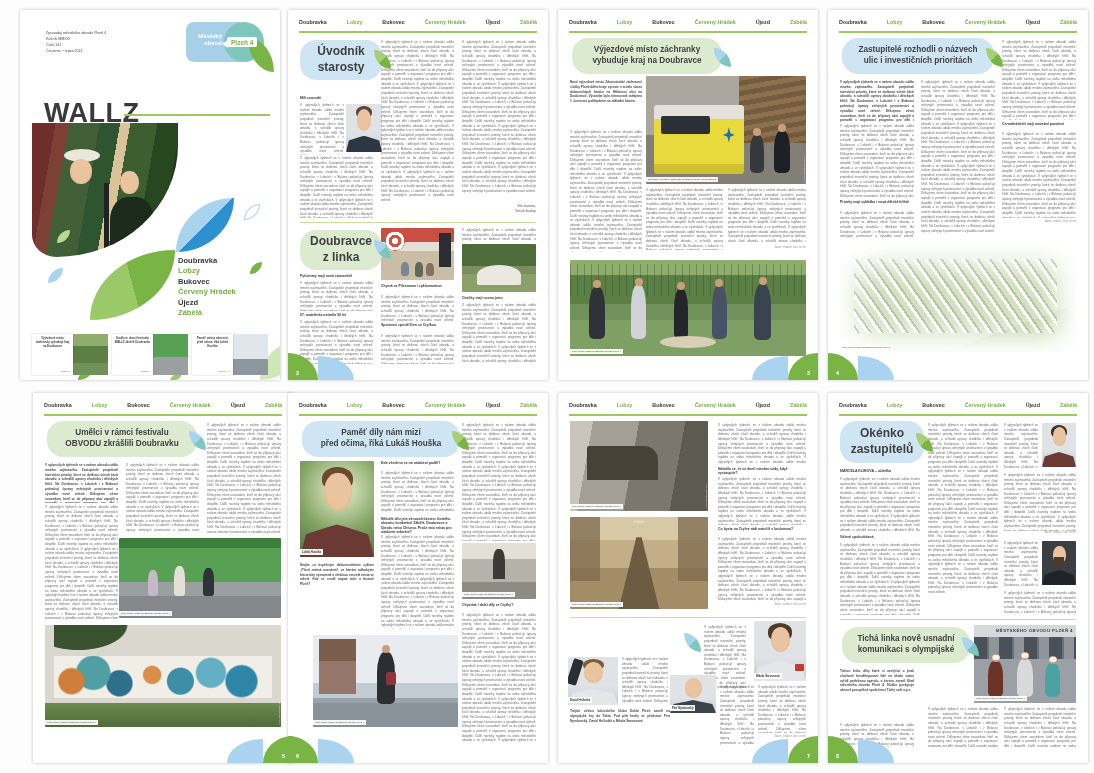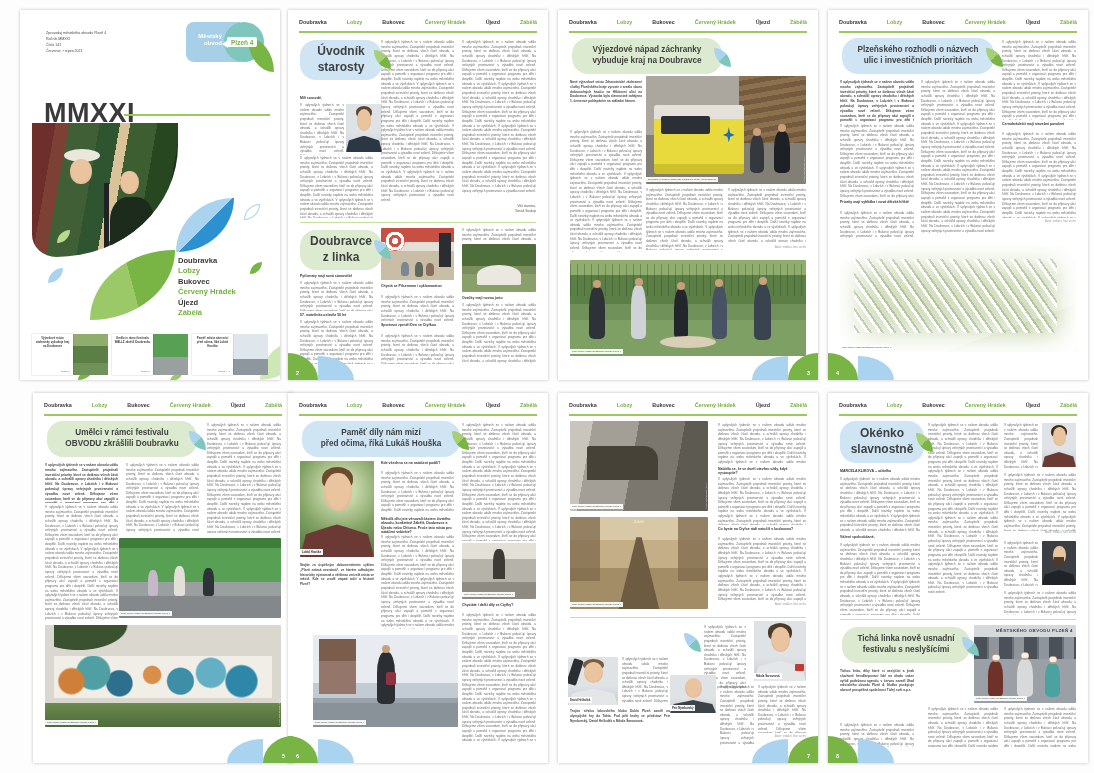--- a/index.html
+++ b/index.html
@@ -115,21 +115,21 @@
     <div>Červenec • srpen 2021</div>
   </div>
   <div class="logo">
     <div class="lblue"></div>
     <div class="lteal"></div>
     <div class="lleaf"></div>
     <div class="txt"><span>Městský</span><br><span>obvod</span></div>
     <div class="tagarr"></div>
     <div class="tag">Plzeň 4</div>
   </div>
-  <div class="title2">MMXXI</div>
+  <div class="title2">WALLZ</div>
   <div class="titleline"></div>
 
   <div class="photo ph-cover" style="left:12px;top:113px;width:146px;height:134px">
     <div class="abs" style="left:32px;top:26px;width:36px;height:13px;background:#eae7dd;border-radius:50%"></div>
     <div class="face" style="left:38px;top:36px;width:22px;height:25px"></div>
     <div class="face" style="left:88px;top:48px;width:19px;height:23px"></div>
     <div class="abs" style="left:78px;top:74px;width:44px;height:58px;background:#1d2b1d;border-radius:40% 40% 0 0"></div>
     <div class="abs" style="left:72px;top:60px;width:5px;height:70px;background:#222"></div>
   </div>
 
@@ -239,21 +239,21 @@
   <div class="nav">
     <span>Doubravka</span>
       <span>Lobzy</span>
       <span>Bukovec</span>
       <span>Červený Hrádek</span>
       <span>Újezd</span>
       <span>Zábělá</span>
   </div>
     <div class="navline"></div>
   <div class="bubble green h8" style="left:14px;top:28px;width:150px;height:36px">
-      <div>Výjezdové nápad záchranky</div>
+      <div>Výjezdové místo záchranky</div>
       <div>vybuduje kraj na Doubravce</div>
     </div>
   <div class="leafacc acc-blue" style="left:156px;top:38px"></div>
   <div class="lede" style="left:12px;top:70px;width:72px;height:48px">Nové výjezdové místo Zdravotnické záchranné služby Plzeňského kraje vyroste v areálu sboru dobrovolných hasičů na Hřbitovní ulici na Doubravce. Výstavba byla slavnostně zahájena 1. července poklepáním na základní kámen.</div>
   <div class="body" style="left:12px;top:120px;width:72px;height:122px">V uplynulých týdnech se v našem obvodu událo mnoho zajímavého. Zastupitelé projednali investiční priority, které se dotknou všech částí obvodu, a schválili opravy chodníků i dětských hřišť. Na Doubravce, v Lobzích i v Bukovci pokračují úpravy veřejných prostranství a výsadba nové zeleně. Děkujeme všem sousedům, kteří se do přípravy akcí zapojili a pomohli s organizací programu pro děti i dospělé. Další novinky najdete na webu městského obvodu a ve vývěskách. V uplynulých týdnech se v našem obvodu událo mnoho zajímavého. Zastupitelé projednali investiční priority, které se dotknou všech částí obvodu, a schválili opravy chodníků i dětských hřišť. Na Doubravce, v Lobzích i v Bukovci pokračují úpravy veřejných prostranství a výsadba nové zeleně. Děkujeme všem sousedům, kteří se do přípravy akcí zapojili a pomohli s organizací programu pro děti i dospělé. Další novinky najdete na webu městského obvodu a ve vývěskách. V uplynulých týdnech se v našem obvodu událo mnoho zajímavého. Zastupitelé projednali investiční priority, které se dotknou všech částí obvodu, a schválili opravy chodníků i dětských hřišť. Na Doubravce, v Lobzích i v Bukovci pokračují úpravy veřejných prostranství a výsadba nové zeleně. Děkujeme všem sousedům, kteří se do přípravy akcí zapojili a pomohli s organizací programu pro děti i dospělé. Další novinky najdete na webu městského obvodu a ve vývěskách. V uplynulých týdnech se v našem obvodu událo mnoho zajímavého. Zastupitelé projednali investiční priority, které se dotknou všech částí obvodu, a schválili opravy chodníků i dětských hřišť. Na Doubravce, v Lobzích i v Bukovci pokračují úpravy veřejných prostranství a výsadba nové zeleně.</div>
   <div class="photo ph-amb" style="left:88px;top:66px;width:160px;height:108px">
     <div class="stairs"></div>
     <div class="van">
         <div class="ws"></div>
         <div class="star"></div>
@@ -301,21 +301,21 @@
   <div class="nav">
     <span>Doubravka</span>
       <span>Lobzy</span>
       <span>Bukovec</span>
       <span>Červený Hrádek</span>
       <span>Újezd</span>
       <span>Zábělá</span>
   </div>
     <div class="navline"></div>
   <div class="bubble blue h8" style="left:14px;top:28px;width:152px;height:36px">
-      <div>Plzeňského rozhodli o názvech</div>
+      <div>Zastupitelé rozhodli o názvech</div>
       <div>ulic i investičních prioritách</div>
     </div>
   <div class="leafacc acc-green" style="left:158px;top:38px"></div>
   <div class="lede" style="left:12px;top:70px;width:74px;height:42px">V uplynulých týdnech se v našem obvodu událo mnoho zajímavého. Zastupitelé projednali investiční priority, které se dotknou všech částí obvodu, a schválili opravy chodníků i dětských hřišť. Na Doubravce, v Lobzích i v Bukovci pokračují úpravy veřejných prostranství a výsadba nové zeleně. Děkujeme všem sousedům, kteří se do přípravy akcí zapojili a pomohli s organizací programu pro děti i dospělé. Další novinky najdete na webu městského obvodu a ve vývěskách. V uplynulých týdnech se v našem obvodu událo mnoho zajímavého. Zastupitelé projednali investiční priority, které se dotknou všech částí obvodu, a schválili opravy chodníků i dětských hřišť. Na Doubravce, v Lobzích i v Bukovci pokračují úpravy veřejných prostranství a výsadba nové zeleně. Děkujeme všem sousedům, kteří se do přípravy akcí zapojili a pomohli s organizací programu pro děti i dospělé. Další novinky najdete na webu městského obvodu a ve vývěskách. V uplynulých týdnech se v našem obvodu událo mnoho zajímavého. Zastupitelé projednali investiční priority, které se dotknou všech částí obvodu, a schválili opravy chodníků i dětských hřišť. Na Doubravce, v Lobzích i v Bukovci pokračují úpravy veřejných prostranství a výsadba nové zeleně. Děkujeme všem sousedům, kteří se do přípravy akcí zapojili a pomohli s organizací programu pro děti i dospělé. Další novinky najdete na webu městského obvodu a ve vývěskách. V uplynulých týdnech se v našem obvodu událo mnoho zajímavého. Zastupitelé projednali investiční priority, které se dotknou všech částí obvodu, a schválili opravy chodníků i dětských hřišť. Na Doubravce, v Lobzích i v Bukovci pokračují úpravy veřejných prostranství a výsadba nové zeleně.</div>
   <div class="body" style="left:12px;top:114px;width:74px;height:74px">V uplynulých týdnech se v našem obvodu událo mnoho zajímavého. Zastupitelé projednali investiční priority, které se dotknou všech částí obvodu, a schválili opravy chodníků i dětských hřišť. Na Doubravce, v Lobzích i v Bukovci pokračují úpravy veřejných prostranství a výsadba nové zeleně. Děkujeme všem sousedům, kteří se do přípravy akcí zapojili a pomohli s organizací programu pro děti i dospělé. Další novinky najdete na webu městského obvodu a ve vývěskách. V uplynulých týdnech se v našem obvodu událo mnoho zajímavého. Zastupitelé projednali investiční priority, které se dotknou všech částí obvodu, a schválili opravy chodníků i dětských hřišť. Na Doubravce, v Lobzích i v Bukovci pokračují úpravy veřejných prostranství a výsadba nové zeleně. Děkujeme všem sousedům, kteří se do přípravy akcí zapojili a pomohli s organizací programu pro děti i dospělé. Další novinky najdete na webu městského obvodu a ve vývěskách. V uplynulých týdnech se v našem obvodu událo mnoho zajímavého. Zastupitelé projednali investiční priority, které se dotknou všech částí obvodu, a schválili opravy chodníků i dětských hřišť. Na Doubravce, v Lobzích i v Bukovci pokračují úpravy veřejných prostranství a výsadba nové zeleně. Děkujeme všem sousedům, kteří se do přípravy akcí zapojili a pomohli s organizací programu pro děti i dospělé. Další novinky najdete na webu městského obvodu a ve vývěskách. V uplynulých týdnech se v našem obvodu událo mnoho zajímavého. Zastupitelé projednali investiční priority, které se dotknou všech částí obvodu, a schválili opravy chodníků i dětských hřišť. Na Doubravce, v Lobzích i v Bukovci pokračují úpravy veřejných prostranství a výsadba nové zeleně.</div>
   <div class="sh" style="left:12px;top:190px;width:74px">Priority mají vyhlídka i nová dětská hřiště</div>
   <div class="body" style="left:12px;top:201px;width:74px;height:28px">V uplynulých týdnech se v našem obvodu událo mnoho zajímavého. Zastupitelé projednali investiční priority, které se dotknou všech částí obvodu, a schválili opravy chodníků i dětských hřišť. Na Doubravce, v Lobzích i v Bukovci pokračují úpravy veřejných prostranství a výsadba nové zeleně. Děkujeme všem sousedům, kteří se do přípravy akcí zapojili a pomohli s organizací programu pro děti i dospělé. Další novinky najdete na webu městského obvodu a ve vývěskách. V uplynulých týdnech se v našem obvodu událo mnoho zajímavého. Zastupitelé projednali investiční priority, které se dotknou všech částí obvodu, a schválili opravy chodníků i dětských hřišť. Na Doubravce, v Lobzích i v Bukovci pokračují úpravy veřejných prostranství a výsadba nové zeleně. Děkujeme všem sousedům, kteří se do přípravy akcí zapojili a pomohli s organizací programu pro děti i dospělé. Další novinky najdete na webu městského obvodu a ve vývěskách. V uplynulých týdnech se v našem obvodu událo mnoho zajímavého. Zastupitelé projednali investiční priority, které se dotknou všech částí obvodu, a schválili opravy chodníků i dětských hřišť. Na Doubravce, v Lobzích i v Bukovci pokračují úpravy veřejných prostranství a výsadba nové zeleně. Děkujeme všem sousedům, kteří se do přípravy akcí zapojili a pomohli s organizací programu pro děti i dospělé. Další novinky najdete na webu městského obvodu a ve vývěskách. V uplynulých týdnech se v našem obvodu událo mnoho zajímavého. Zastupitelé projednali investiční priority, které se dotknou všech částí obvodu, a schválili opravy chodníků i dětských hřišť. Na Doubravce, v Lobzích i v Bukovci pokračují úpravy veřejných prostranství a výsadba nové zeleně.</div>
   <div class="body" style="left:93px;top:70px;width:74px;height:160px">V uplynulých týdnech se v našem obvodu událo mnoho zajímavého. Zastupitelé projednali investiční priority, které se dotknou všech částí obvodu, a schválili opravy chodníků i dětských hřišť. Na Doubravce, v Lobzích i v Bukovci pokračují úpravy veřejných prostranství a výsadba nové zeleně. Děkujeme všem sousedům, kteří se do přípravy akcí zapojili a pomohli s organizací programu pro děti i dospělé. Další novinky najdete na webu městského obvodu a ve vývěskách. V uplynulých týdnech se v našem obvodu událo mnoho zajímavého. Zastupitelé projednali investiční priority, které se dotknou všech částí obvodu, a schválili opravy chodníků i dětských hřišť. Na Doubravce, v Lobzích i v Bukovci pokračují úpravy veřejných prostranství a výsadba nové zeleně. Děkujeme všem sousedům, kteří se do přípravy akcí zapojili a pomohli s organizací programu pro děti i dospělé. Další novinky najdete na webu městského obvodu a ve vývěskách. V uplynulých týdnech se v našem obvodu událo mnoho zajímavého. Zastupitelé projednali investiční priority, které se dotknou všech částí obvodu, a schválili opravy chodníků i dětských hřišť. Na Doubravce, v Lobzích i v Bukovci pokračují úpravy veřejných prostranství a výsadba nové zeleně. Děkujeme všem sousedům, kteří se do přípravy akcí zapojili a pomohli s organizací programu pro děti i dospělé. Další novinky najdete na webu městského obvodu a ve vývěskách. V uplynulých týdnech se v našem obvodu událo mnoho zajímavého. Zastupitelé projednali investiční priority, které se dotknou všech částí obvodu, a schválili opravy chodníků i dětských hřišť. Na Doubravce, v Lobzích i v Bukovci pokračují úpravy veřejných prostranství a výsadba nové zeleně.</div>
   <div class="body" style="left:174px;top:30px;width:74px;height:80px">V uplynulých týdnech se v našem obvodu událo mnoho zajímavého. Zastupitelé projednali investiční priority, které se dotknou všech částí obvodu, a schválili opravy chodníků i dětských hřišť. Na Doubravce, v Lobzích i v Bukovci pokračují úpravy veřejných prostranství a výsadba nové zeleně. Děkujeme všem sousedům, kteří se do přípravy akcí zapojili a pomohli s organizací programu pro děti i dospělé. Další novinky najdete na webu městského obvodu a ve vývěskách. V uplynulých týdnech se v našem obvodu událo mnoho zajímavého. Zastupitelé projednali investiční priority, které se dotknou všech částí obvodu, a schválili opravy chodníků i dětských hřišť. Na Doubravce, v Lobzích i v Bukovci pokračují úpravy veřejných prostranství a výsadba nové zeleně. Děkujeme všem sousedům, kteří se do přípravy akcí zapojili a pomohli s organizací programu pro děti i dospělé. Další novinky najdete na webu městského obvodu a ve vývěskách. V uplynulých týdnech se v našem obvodu událo mnoho zajímavého. Zastupitelé projednali investiční priority, které se dotknou všech částí obvodu, a schválili opravy chodníků i dětských hřišť. Na Doubravce, v Lobzích i v Bukovci pokračují úpravy veřejných prostranství a výsadba nové zeleně. Děkujeme všem sousedům, kteří se do přípravy akcí zapojili a pomohli s organizací programu pro děti i dospělé. Další novinky najdete na webu městského obvodu a ve vývěskách. V uplynulých týdnech se v našem obvodu událo mnoho zajímavého. Zastupitelé projednali investiční priority, které se dotknou všech částí obvodu, a schválili opravy chodníků i dětských hřišť. Na Doubravce, v Lobzích i v Bukovci pokračují úpravy veřejných prostranství a výsadba nové zeleně.</div>
   <div class="sh" style="left:174px;top:112px;width:74px">Černohrádečtí mají stavební povolení</div>
@@ -488,21 +488,21 @@
     <span>Doubravka</span>
       <span>Lobzy</span>
       <span>Bukovec</span>
       <span>Červený Hrádek</span>
       <span>Újezd</span>
       <span>Zábělá</span>
   </div>
     <div class="navline"></div>
   <div class="bubble blue h9" style="left:12px;top:28px;width:84px;height:42px">
       <div>Okénko</div>
-      <div>slavnostně</div>
+      <div>zastupitelů</div>
     </div>
   <div class="leafacc acc-green" style="left:88px;top:40px"></div>
   <div class="sh" style="left:12px;top:76px;width:80px">MARCELA KLIKOVÁ – učitelka</div>
   <div class="body" style="left:12px;top:84px;width:80px;height:54px">V uplynulých týdnech se v našem obvodu událo mnoho zajímavého. Zastupitelé projednali investiční priority, které se dotknou všech částí obvodu, a schválili opravy chodníků i dětských hřišť. Na Doubravce, v Lobzích i v Bukovci pokračují úpravy veřejných prostranství a výsadba nové zeleně. Děkujeme všem sousedům, kteří se do přípravy akcí zapojili a pomohli s organizací programu pro děti i dospělé. Další novinky najdete na webu městského obvodu a ve vývěskách. V uplynulých týdnech se v našem obvodu událo mnoho zajímavého. Zastupitelé projednali investiční priority, které se dotknou všech částí obvodu, a schválili opravy chodníků i dětských hřišť. Na Doubravce, v Lobzích i v Bukovci pokračují úpravy veřejných prostranství a výsadba nové zeleně. Děkujeme všem sousedům, kteří se do přípravy akcí zapojili a pomohli s organizací programu pro děti i dospělé. Další novinky najdete na webu městského obvodu a ve vývěskách. V uplynulých týdnech se v našem obvodu událo mnoho zajímavého. Zastupitelé projednali investiční priority, které se dotknou všech částí obvodu, a schválili opravy chodníků i dětských hřišť. Na Doubravce, v Lobzích i v Bukovci pokračují úpravy veřejných prostranství a výsadba nové zeleně. Děkujeme všem sousedům, kteří se do přípravy akcí zapojili a pomohli s organizací programu pro děti i dospělé. Další novinky najdete na webu městského obvodu a ve vývěskách. V uplynulých týdnech se v našem obvodu událo mnoho zajímavého. Zastupitelé projednali investiční priority, které se dotknou všech částí obvodu, a schválili opravy chodníků i dětských hřišť. Na Doubravce, v Lobzích i v Bukovci pokračují úpravy veřejných prostranství a výsadba nové zeleně.</div>
   <div class="sh" style="left:12px;top:142px;width:80px">Vážení spoluobčané,</div>
   <div class="body" style="left:12px;top:150px;width:80px;height:72px">V uplynulých týdnech se v našem obvodu událo mnoho zajímavého. Zastupitelé projednali investiční priority, které se dotknou všech částí obvodu, a schválili opravy chodníků i dětských hřišť. Na Doubravce, v Lobzích i v Bukovci pokračují úpravy veřejných prostranství a výsadba nové zeleně. Děkujeme všem sousedům, kteří se do přípravy akcí zapojili a pomohli s organizací programu pro děti i dospělé. Další novinky najdete na webu městského obvodu a ve vývěskách. V uplynulých týdnech se v našem obvodu událo mnoho zajímavého. Zastupitelé projednali investiční priority, které se dotknou všech částí obvodu, a schválili opravy chodníků i dětských hřišť. Na Doubravce, v Lobzích i v Bukovci pokračují úpravy veřejných prostranství a výsadba nové zeleně. Děkujeme všem sousedům, kteří se do přípravy akcí zapojili a pomohli s organizací programu pro děti i dospělé. Další novinky najdete na webu městského obvodu a ve vývěskách. V uplynulých týdnech se v našem obvodu událo mnoho zajímavého. Zastupitelé projednali investiční priority, které se dotknou všech částí obvodu, a schválili opravy chodníků i dětských hřišť. Na Doubravce, v Lobzích i v Bukovci pokračují úpravy veřejných prostranství a výsadba nové zeleně. Děkujeme všem sousedům, kteří se do přípravy akcí zapojili a pomohli s organizací programu pro děti i dospělé. Další novinky najdete na webu městského obvodu a ve vývěskách. V uplynulých týdnech se v našem obvodu událo mnoho zajímavého. Zastupitelé projednali investiční priority, které se dotknou všech částí obvodu, a schválili opravy chodníků i dětských hřišť. Na Doubravce, v Lobzích i v Bukovci pokračují úpravy veřejných prostranství a výsadba nové zeleně.</div>
   <div class="body" style="left:100px;top:30px;width:70px;height:192px">V uplynulých týdnech se v našem obvodu událo mnoho zajímavého. Zastupitelé projednali investiční priority, které se dotknou všech částí obvodu, a schválili opravy chodníků i dětských hřišť. Na Doubravce, v Lobzích i v Bukovci pokračují úpravy veřejných prostranství a výsadba nové zeleně. Děkujeme všem sousedům, kteří se do přípravy akcí zapojili a pomohli s organizací programu pro děti i dospělé. Další novinky najdete na webu městského obvodu a ve vývěskách. V uplynulých týdnech se v našem obvodu událo mnoho zajímavého. Zastupitelé projednali investiční priority, které se dotknou všech částí obvodu, a schválili opravy chodníků i dětských hřišť. Na Doubravce, v Lobzích i v Bukovci pokračují úpravy veřejných prostranství a výsadba nové zeleně. Děkujeme všem sousedům, kteří se do přípravy akcí zapojili a pomohli s organizací programu pro děti i dospělé. Další novinky najdete na webu městského obvodu a ve vývěskách. V uplynulých týdnech se v našem obvodu událo mnoho zajímavého. Zastupitelé projednali investiční priority, které se dotknou všech částí obvodu, a schválili opravy chodníků i dětských hřišť. Na Doubravce, v Lobzích i v Bukovci pokračují úpravy veřejných prostranství a výsadba nové zeleně. Děkujeme všem sousedům, kteří se do přípravy akcí zapojili a pomohli s organizací programu pro děti i dospělé. Další novinky najdete na webu městského obvodu a ve vývěskách. V uplynulých týdnech se v našem obvodu událo mnoho zajímavého. Zastupitelé projednali investiční priority, které se dotknou všech částí obvodu, a schválili opravy chodníků i dětských hřišť. Na Doubravce, v Lobzích i v Bukovci pokračují úpravy veřejných prostranství a výsadba nové zeleně.</div>
   <div class="body" style="left:176px;top:30px;width:34px;height:46px">V uplynulých týdnech se v našem obvodu událo mnoho zajímavého. Zastupitelé projednali investiční priority, které se dotknou všech částí obvodu, a schválili opravy chodníků i dětských hřišť. Na Doubravce, v Lobzích i v Bukovci pokračují úpravy veřejných prostranství a výsadba nové zeleně. Děkujeme všem sousedům, kteří se do přípravy akcí zapojili a pomohli s organizací programu pro děti i dospělé. Další novinky najdete na webu městského obvodu a ve vývěskách. V uplynulých týdnech se v našem obvodu událo mnoho zajímavého. Zastupitelé projednali investiční priority, které se dotknou všech částí obvodu, a schválili opravy chodníků i dětských hřišť. Na Doubravce, v Lobzích i v Bukovci pokračují úpravy veřejných prostranství a výsadba nové zeleně. Děkujeme všem sousedům, kteří se do přípravy akcí zapojili a pomohli s organizací programu pro děti i dospělé. Další novinky najdete na webu městského obvodu a ve vývěskách. V uplynulých týdnech se v našem obvodu událo mnoho zajímavého. Zastupitelé projednali investiční priority, které se dotknou všech částí obvodu, a schválili opravy chodníků i dětských hřišť. Na Doubravce, v Lobzích i v Bukovci pokračují úpravy veřejných prostranství a výsadba nové zeleně. Děkujeme všem sousedům, kteří se do přípravy akcí zapojili a pomohli s organizací programu pro děti i dospělé. Další novinky najdete na webu městského obvodu a ve vývěskách. V uplynulých týdnech se v našem obvodu událo mnoho zajímavého. Zastupitelé projednali investiční priority, které se dotknou všech částí obvodu, a schválili opravy chodníků i dětských hřišť. Na Doubravce, v Lobzích i v Bukovci pokračují úpravy veřejných prostranství a výsadba nové zeleně.</div>
   <div class="photo portrait" style="left:214px;top:30px;width:34px;height:44px">
     <div class="hair" style="left:26%;top:4%;width:48%;height:30%;background:#3e2e20"></div>
@@ -514,21 +514,21 @@
   <div class="photo port" style="left:214px;top:148px;width:34px;height:44px;background:#3b3f43">
     <div class="face" style="left:32%;top:12%;width:38%;height:40%"></div>
     <div class="abs" style="left:34%;top:36%;width:32%;height:18%;background:#4e3a28;border-radius:0 0 40% 40%"></div>
     <div class="suit" style="background:#202327"></div>
   </div>
   <div class="body" style="left:176px;top:148px;width:34px;height:46px">V uplynulých týdnech se v našem obvodu událo mnoho zajímavého. Zastupitelé projednali investiční priority, které se dotknou všech částí obvodu, a schválili opravy chodníků i dětských hřišť. Na Doubravce, v Lobzích i v Bukovci pokračují úpravy veřejných prostranství a výsadba nové zeleně. Děkujeme všem sousedům, kteří se do přípravy akcí zapojili a pomohli s organizací programu pro děti i dospělé. Další novinky najdete na webu městského obvodu a ve vývěskách. V uplynulých týdnech se v našem obvodu událo mnoho zajímavého. Zastupitelé projednali investiční priority, které se dotknou všech částí obvodu, a schválili opravy chodníků i dětských hřišť. Na Doubravce, v Lobzích i v Bukovci pokračují úpravy veřejných prostranství a výsadba nové zeleně. Děkujeme všem sousedům, kteří se do přípravy akcí zapojili a pomohli s organizací programu pro děti i dospělé. Další novinky najdete na webu městského obvodu a ve vývěskách. V uplynulých týdnech se v našem obvodu událo mnoho zajímavého. Zastupitelé projednali investiční priority, které se dotknou všech částí obvodu, a schválili opravy chodníků i dětských hřišť. Na Doubravce, v Lobzích i v Bukovci pokračují úpravy veřejných prostranství a výsadba nové zeleně. Děkujeme všem sousedům, kteří se do přípravy akcí zapojili a pomohli s organizací programu pro děti i dospělé. Další novinky najdete na webu městského obvodu a ve vývěskách. V uplynulých týdnech se v našem obvodu událo mnoho zajímavého. Zastupitelé projednali investiční priority, které se dotknou všech částí obvodu, a schválili opravy chodníků i dětských hřišť. Na Doubravce, v Lobzích i v Bukovci pokračují úpravy veřejných prostranství a výsadba nové zeleně.</div>
   <div class="body" style="left:176px;top:198px;width:72px;height:24px">V uplynulých týdnech se v našem obvodu událo mnoho zajímavého. Zastupitelé projednali investiční priority, které se dotknou všech částí obvodu, a schválili opravy chodníků i dětských hřišť. Na Doubravce, v Lobzích i v Bukovci pokračují úpravy veřejných prostranství a výsadba nové zeleně. Děkujeme všem sousedům, kteří se do přípravy akcí zapojili a pomohli s organizací programu pro děti i dospělé. Další novinky najdete na webu městského obvodu a ve vývěskách. V uplynulých týdnech se v našem obvodu událo mnoho zajímavého. Zastupitelé projednali investiční priority, které se dotknou všech částí obvodu, a schválili opravy chodníků i dětských hřišť. Na Doubravce, v Lobzích i v Bukovci pokračují úpravy veřejných prostranství a výsadba nové zeleně. Děkujeme všem sousedům, kteří se do přípravy akcí zapojili a pomohli s organizací programu pro děti i dospělé. Další novinky najdete na webu městského obvodu a ve vývěskách. V uplynulých týdnech se v našem obvodu událo mnoho zajímavého. Zastupitelé projednali investiční priority, které se dotknou všech částí obvodu, a schválili opravy chodníků i dětských hřišť. Na Doubravce, v Lobzích i v Bukovci pokračují úpravy veřejných prostranství a výsadba nové zeleně. Děkujeme všem sousedům, kteří se do přípravy akcí zapojili a pomohli s organizací programu pro děti i dospělé. Další novinky najdete na webu městského obvodu a ve vývěskách. V uplynulých týdnech se v našem obvodu událo mnoho zajímavého. Zastupitelé projednali investiční priority, které se dotknou všech částí obvodu, a schválili opravy chodníků i dětských hřišť. Na Doubravce, v Lobzích i v Bukovci pokračují úpravy veřejných prostranství a výsadba nové zeleně.</div>
   <div class="divider" style="left:12px;top:226px;width:236px"></div>
   <div class="bubble green h8" style="left:14px;top:234px;width:128px;height:36px">
       <div>Tichá linka nově usnadní</div>
-      <div>festivalu s neslyšícími</div>
+      <div>komunikaci s olympijské</div>
     </div>
   <div class="leafacc acc-blue" style="left:134px;top:244px"></div>
   <div class="photo ph-front" style="left:146px;top:232px;width:102px;height:78px">
     <div class="win"></div>
     <div class="signtx">MĚSTSKÉHO OBVODU PLZEŇ 4</div>
     <div class="fig" style="left:14%;bottom:8%;width:15px;height:36px;background:#6e3328">
         <div class="head"></div>
         <div class="mask"></div>
       </div>
     <div class="fig" style="left:42%;bottom:8%;width:16px;height:38px;background:#d7d9db">

